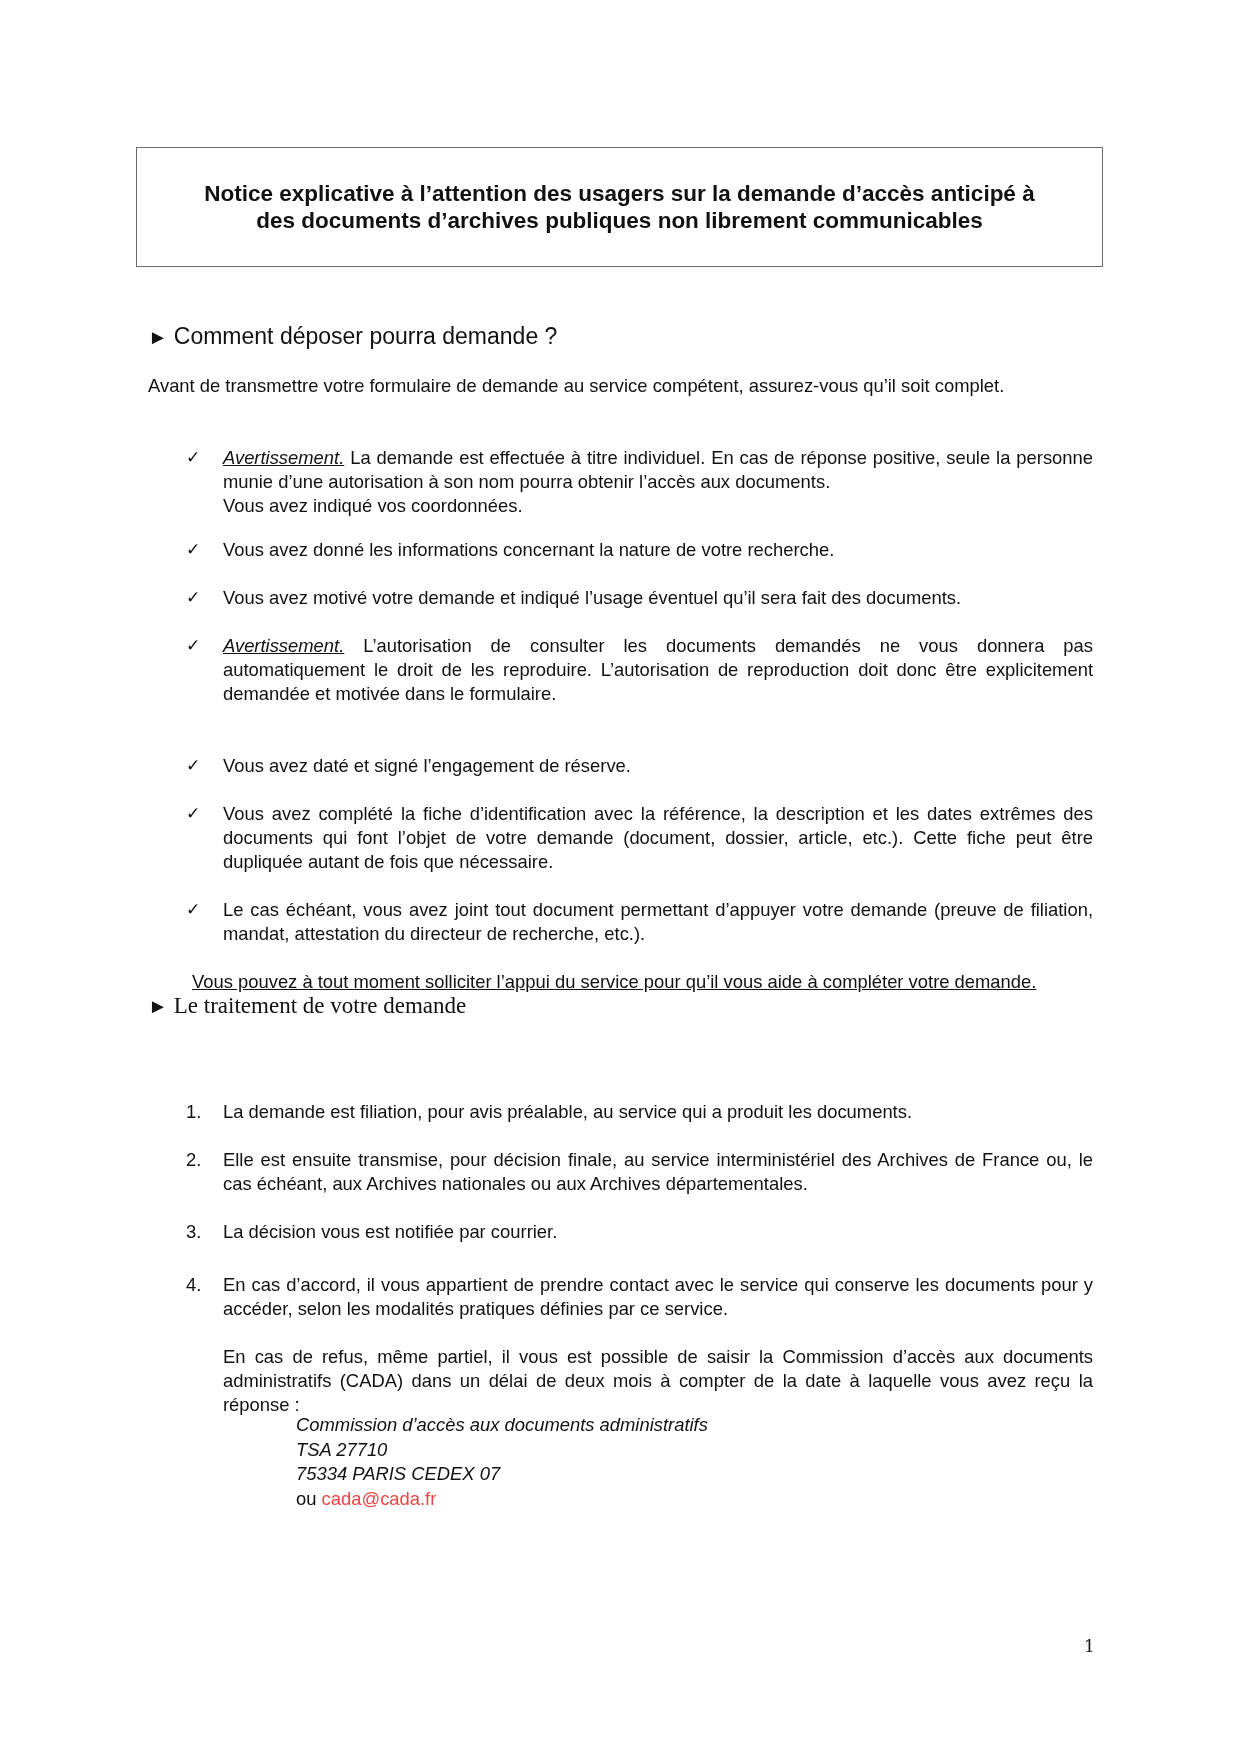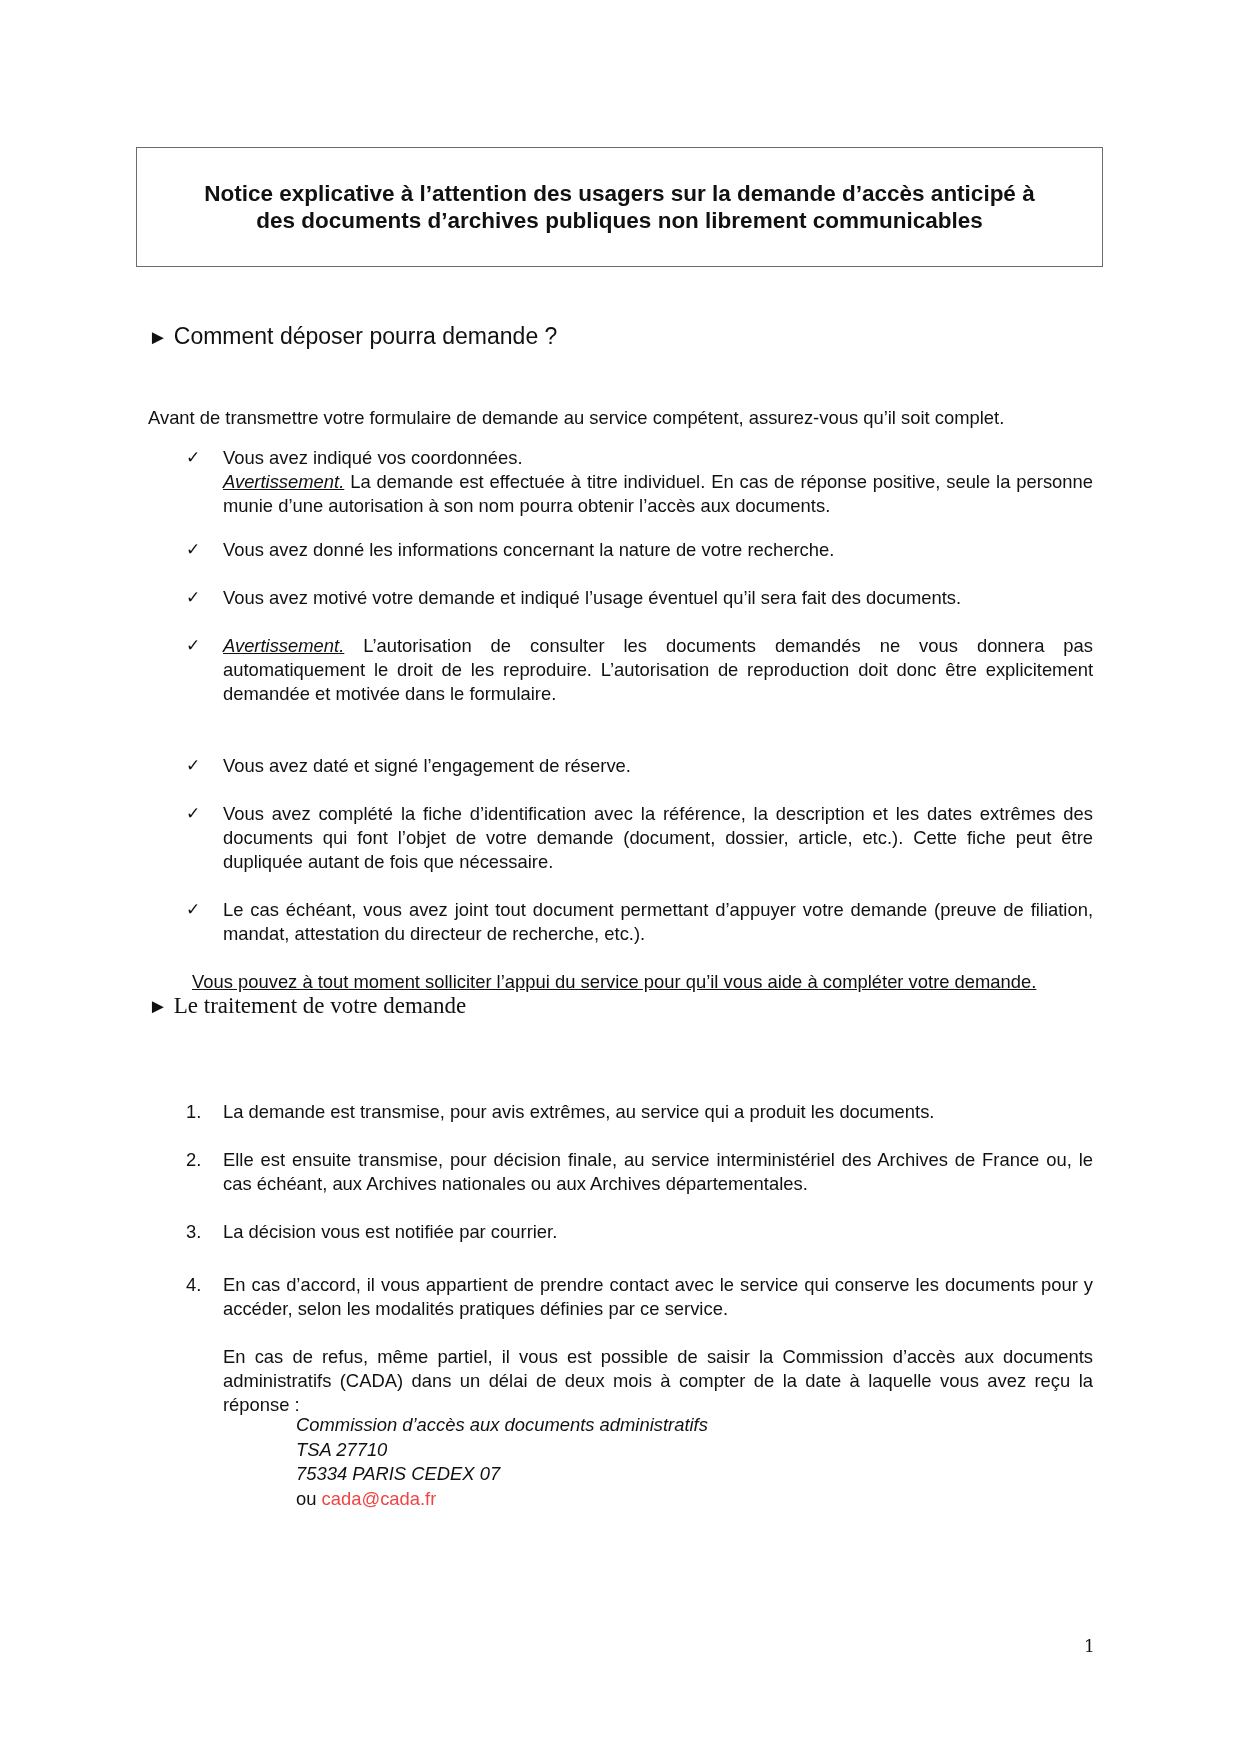--- a/index.html
+++ b/index.html
@@ -36,27 +36,27 @@
     <h1 class="title">
       <span>Notice explicative à l’attention des usagers sur la demande d’accès anticipé à</span><br>
       <span>des documents d’archives publiques non librement communicables</span>
     </h1>
   </div>
 
   <h2 class="h2" style="top:322px;">
     <span class="arrow">►</span><span>Comment déposer pourra demande ?</span>
   </h2>
 
-  <p class="para" style="top:374px;margin-top:32px;">Avant de transmettre votre formulaire de demande au service compétent, assurez-vous qu’il soit complet.</p>
+  <p class="para" style="top:374px;">Avant de transmettre votre formulaire de demande au service compétent, assurez-vous qu’il soit complet.</p>
 
   <div class="item" style="top:446px;">
     <span class="mark">✓</span>
     <div class="body">
+      <p><span class="warn">Avertissement.</span><span> La demande est effectuée à titre individuel. En cas de réponse positive, seule la personne munie d’une autorisation à son nom pourra obtenir l’accès aux documents.</span></p>
       <p>Vous avez indiqué vos coordonnées.</p>
-      <p><span class="warn">Avertissement.</span><span> La demande est effectuée à titre individuel. En cas de réponse positive, seule la personne munie d’une autorisation à son nom pourra obtenir l’accès aux documents.</span></p>
     </div>
   </div>
 
   <div class="item" style="top:538px;">
     <span class="mark">✓</span>
     <div class="body">
         <p>Vous avez donné les informations concernant la nature de votre recherche.</p>
       </div>
   </div>
 
@@ -97,21 +97,21 @@
 
   <p class="para underline" style="top:970px;margin-left:44px;">Vous pouvez à tout moment solliciter l’appui du service pour qu’il vous aide à compléter votre demande.</p>
 
   <h2 class="h2" style="top:992px;font-family:Liberation Serif, serif;">
     <span class="arrow">►</span><span>Le traitement de votre demande</span>
   </h2>
 
   <div class="item num" style="top:1100px;">
     <span class="mark">1.</span>
     <div class="body">
-        <p>La demande est transmise, pour avis extrêmes, au service qui a produit les documents.</p>
+        <p>La demande est filiation, pour avis préalable, au service qui a produit les documents.</p>
       </div>
   </div>
 
   <div class="item num" style="top:1148px;">
     <span class="mark">2.</span>
     <div class="body">
         <p>Elle est ensuite transmise, pour décision finale, au service interministériel des Archives de France ou, le cas échéant, aux Archives nationales ou aux Archives départementales.</p>
       </div>
   </div>
 

